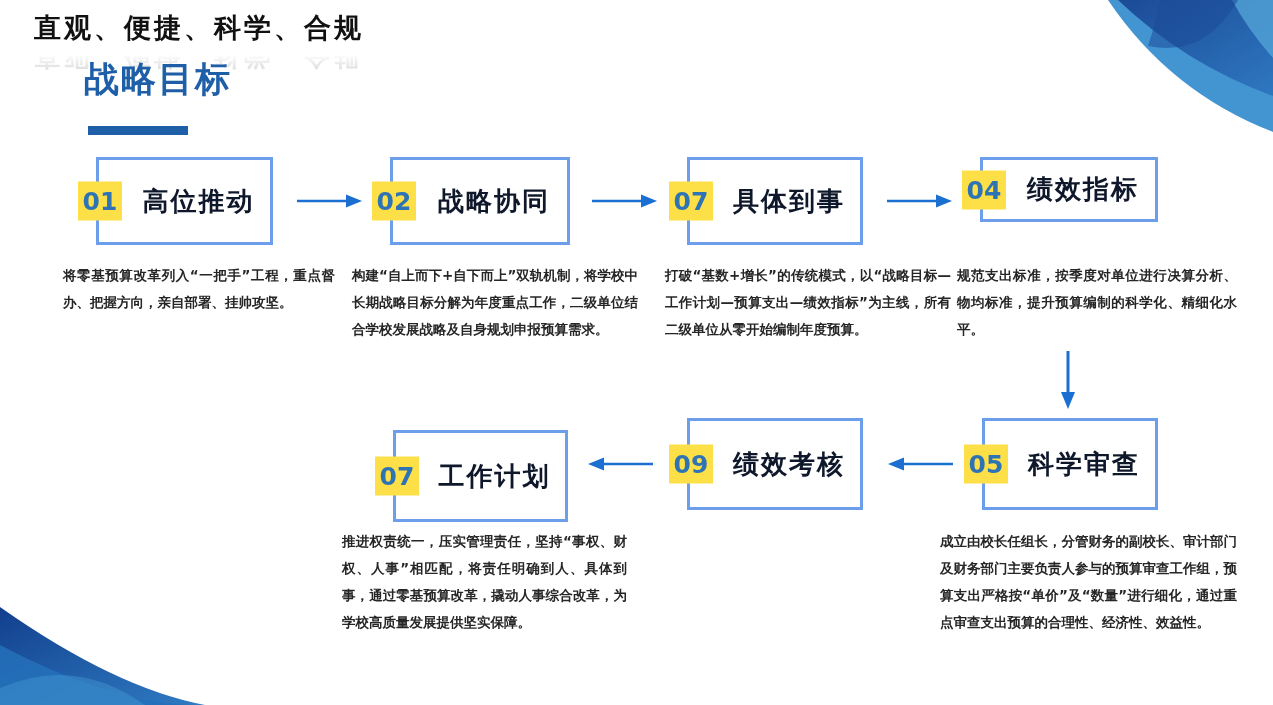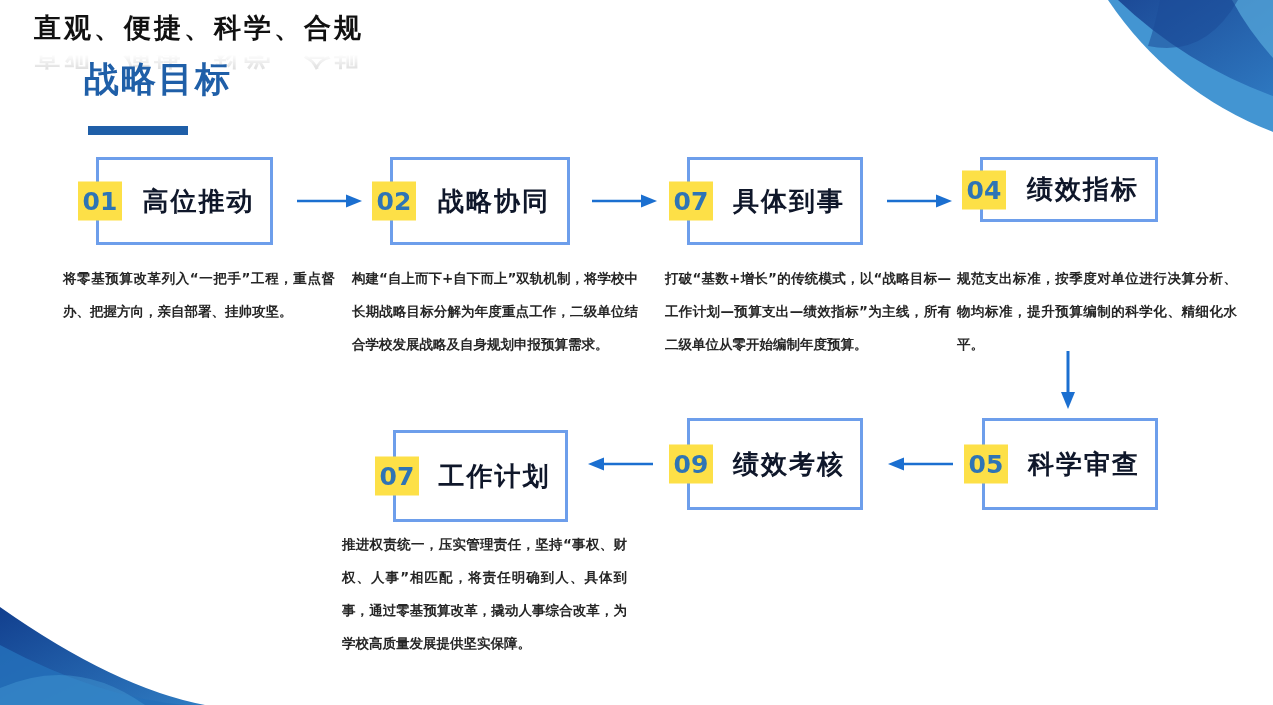--- a/index.html
+++ b/index.html
@@ -82,21 +82,21 @@
     display: flex; align-items: center; justify-content: center;
     box-sizing: border-box; padding-left: 28px;
     font-size: 26px; font-weight: bold; color: #0f172a;
     letter-spacing: 2px; white-space: nowrap;
   }
 
   
   .desc {
     position: absolute; margin: 0;
     font-size: 13.5px; font-weight: bold; color: #262626;
-    line-height: 33px; text-align: justify;
+    line-height: 27px; text-align: justify;
   }
   .d1 { left: 63px;  top: 262px; width: 272px; }
   .d2 { left: 352px; top: 262px; width: 286px; }
   .d3 { left: 645px; top: 262px; width: 286px; margin-left: 20px; }
   .d4 { left: 957px; top: 262px; width: 280px; }
   .d5 { left: 940px; top: 528px; width: 297px; }
   .d6 { left: 648px; top: 528px; width: 282px; }
   .d7 { left: 342px; top: 528px; width: 285px; }
 
   .arrows { position: absolute; left: 0; top: 0; pointer-events: none; }
@@ -191,15 +191,16 @@
   </div>
   <div class="box p7">
     <span class="badge">07</span>
     <span class="box-title">工作计划</span>
   </div>
 
   <p class="desc d1">将零基预算改革列入“一把手”工程，重点督办、把握方向，亲自部署、挂帅攻坚。</p>
   <p class="desc d2">构建“自上而下+自下而上”双轨机制，将学校中长期战略目标分解为年度重点工作，二级单位结合学校发展战略及自身规划申报预算需求。</p>
   <p class="desc d3">打破“基数+增长”的传统模式，以“战略目标—工作计划—预算支出—绩效指标”为主线，所有二级单位从零开始编制年度预算。</p>
   <p class="desc d4">规范支出标准，按季度对单位进行决算分析、物均标准，提升预算编制的科学化、精细化水平。</p>
+  <p class="desc d5">成立由校长任组长，分管财务的副校长、审计部门及财务部门主要负责人参与的预算审查工作组，预算支出严格按“单价”及“数量”进行细化，通过重点审查支出预算的合理性、经济性、效益性。</p>
   <p class="desc d7">推进权责统一，压实管理责任，坚持“事权、财权、人事”相匹配，将责任明确到人、具体到事，通过零基预算改革，撬动人事综合改革，为学校高质量发展提供坚实保障。</p>
 
 </div>
 
 </body></html>

